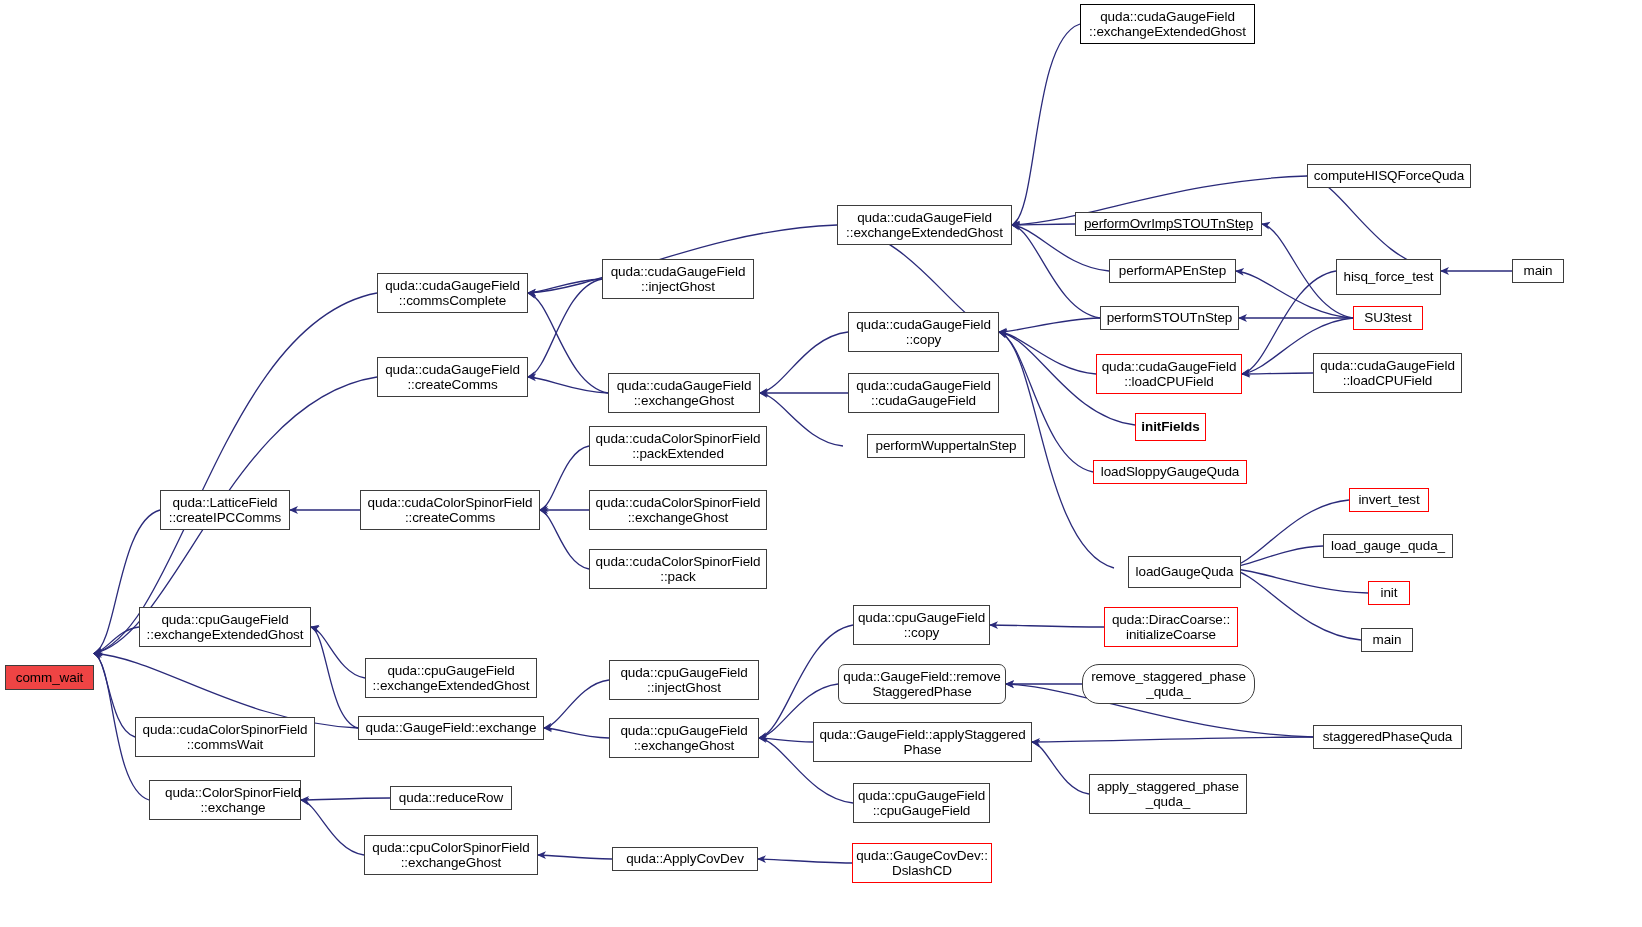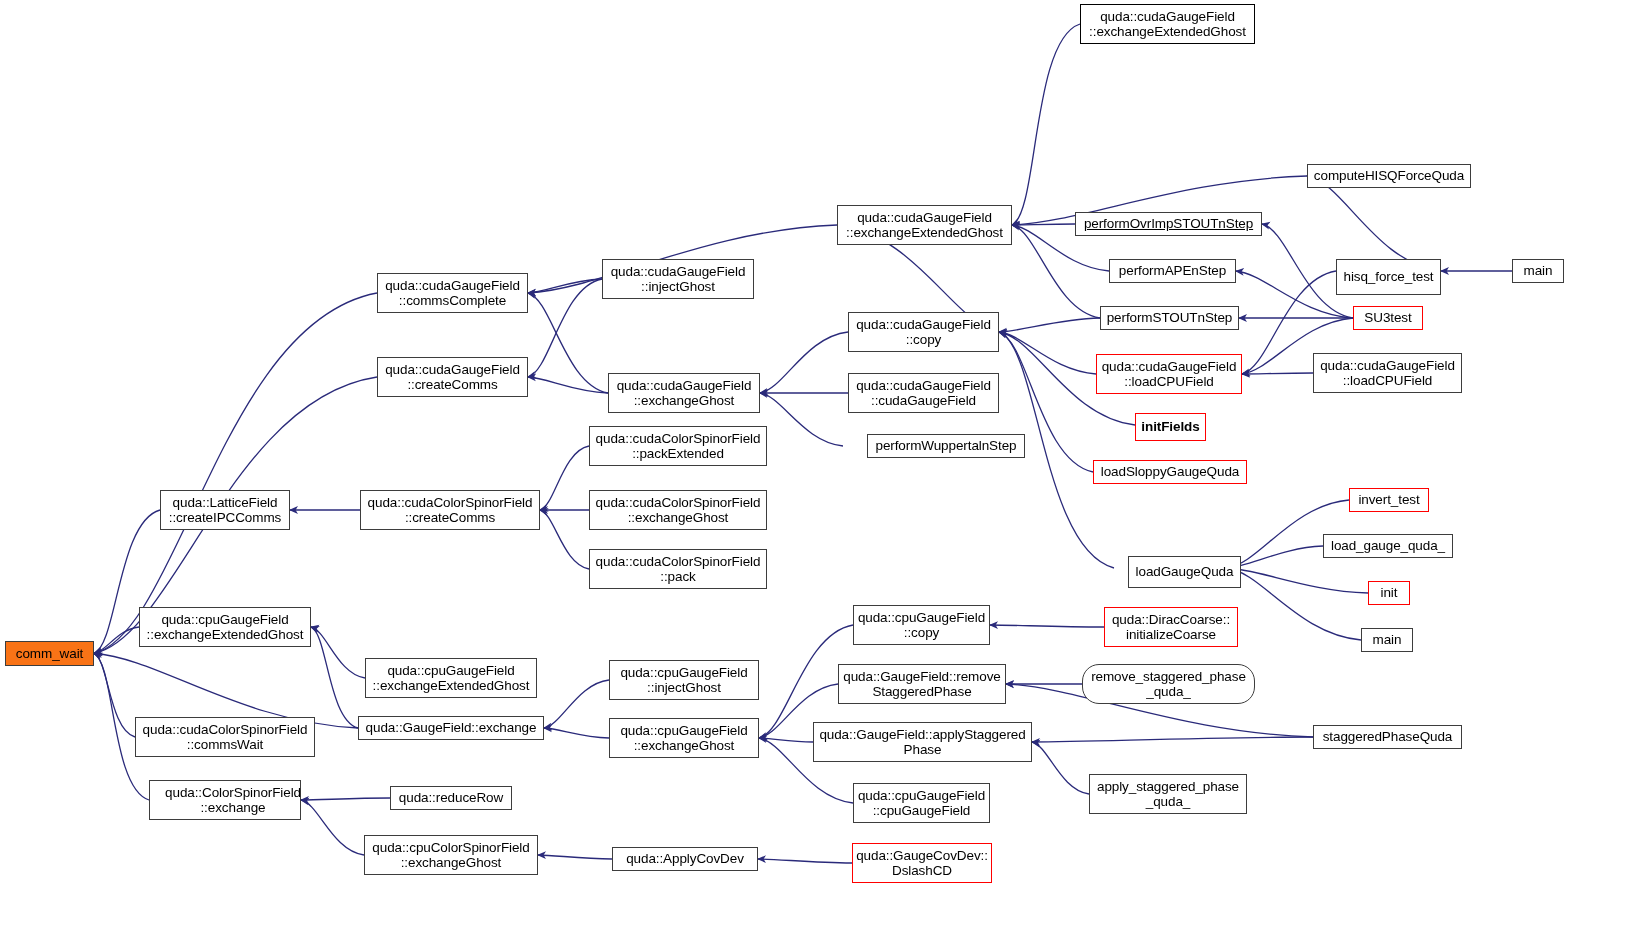--- a/index.html
+++ b/index.html
@@ -17,21 +17,21 @@
     text-align:center;
     font-size:13.5px;
     line-height:15.5px;
     color:#000;
     letter-spacing:-0.1px;
     white-space:pre-line;
     z-index:2;
   }
   .node.thick{border:1.6px solid #3d3d3d;}
   .node.red{border:1.6px solid #ff0000;}
-  .node.root{background:#f97316;border:1.6px solid #3d3d3d;}
+  .node.root{background:#ef4444;border:1.6px solid #3d3d3d;margin-top:24px;}
   .node span{display:block;padding:0 3px;}
 </style>
 </head>
 <body>
 
 <div id="canvas">
   <svg id="edges" xmlns="http://www.w3.org/2000/svg">
     <defs>
       <marker id="ah" markerWidth="9" markerHeight="9" refX="8" refY="4.5" orient="auto" markerUnits="userSpaceOnUse">
         <path d="M0,0.6 L9,4.5 L0,8.4 L2.4,4.5 Z" fill="#2a2a7a"></path>
@@ -140,21 +140,21 @@
 ::exchangeExtendedGhost</span></div>
       <div class="node thick" style="left: 837px; top: 205px; width: 175px; height: 40px;"><span>quda::cudaGaugeField
 ::exchangeExtendedGhost</span></div>
       <div class="node thick" style="left: 848px; top: 312px; width: 151px; height: 40px;"><span>quda::cudaGaugeField
 ::copy</span></div>
       <div class="node thick" style="left: 848px; top: 373px; width: 151px; height: 40px;"><span>quda::cudaGaugeField
 ::cudaGaugeField</span></div>
       <div class="node thick" style="left: 867px; top: 434px; width: 158px; height: 24px;"><span>performWuppertalnStep</span></div>
       <div class="node thick" style="left: 853px; top: 605px; width: 137px; height: 40px;"><span>quda::cpuGaugeField
 ::copy</span></div>
-      <div class="node thick" style="left: 838px; top: 664px; width: 168px; height: 40px;"><span>quda::GaugeField::remove
+      <div class="node thick" style="left: 838px; top: 664px; width: 168px; height: 40px; border-radius: 7px;"><span>quda::GaugeField::remove
 StaggeredPhase</span></div>
       <div class="node thick" style="left: 813px; top: 722px; width: 219px; height: 40px;"><span>quda::GaugeField::applyStaggered
 Phase</span></div>
       <div class="node thick" style="left: 853px; top: 783px; width: 137px; height: 40px;"><span>quda::cpuGaugeField
 ::cpuGaugeField</span></div>
       <div class="node red" style="left: 852px; top: 843px; width: 140px; height: 40px;"><span>quda::GaugeCovDev::
 DslashCD</span></div>
       <div class="node thick" style="left: 1075px; top: 212px; width: 187px; height: 24px; text-decoration: underline;"><span>performOvrImpSTOUTnStep</span></div>
       <div class="node thick" style="left: 1109px; top: 259px; width: 127px; height: 24px;"><span>performAPEnStep</span></div>
       <div class="node thick" style="left: 1100px; top: 306px; width: 139px; height: 24px;"><span>performSTOUTnStep</span></div>

